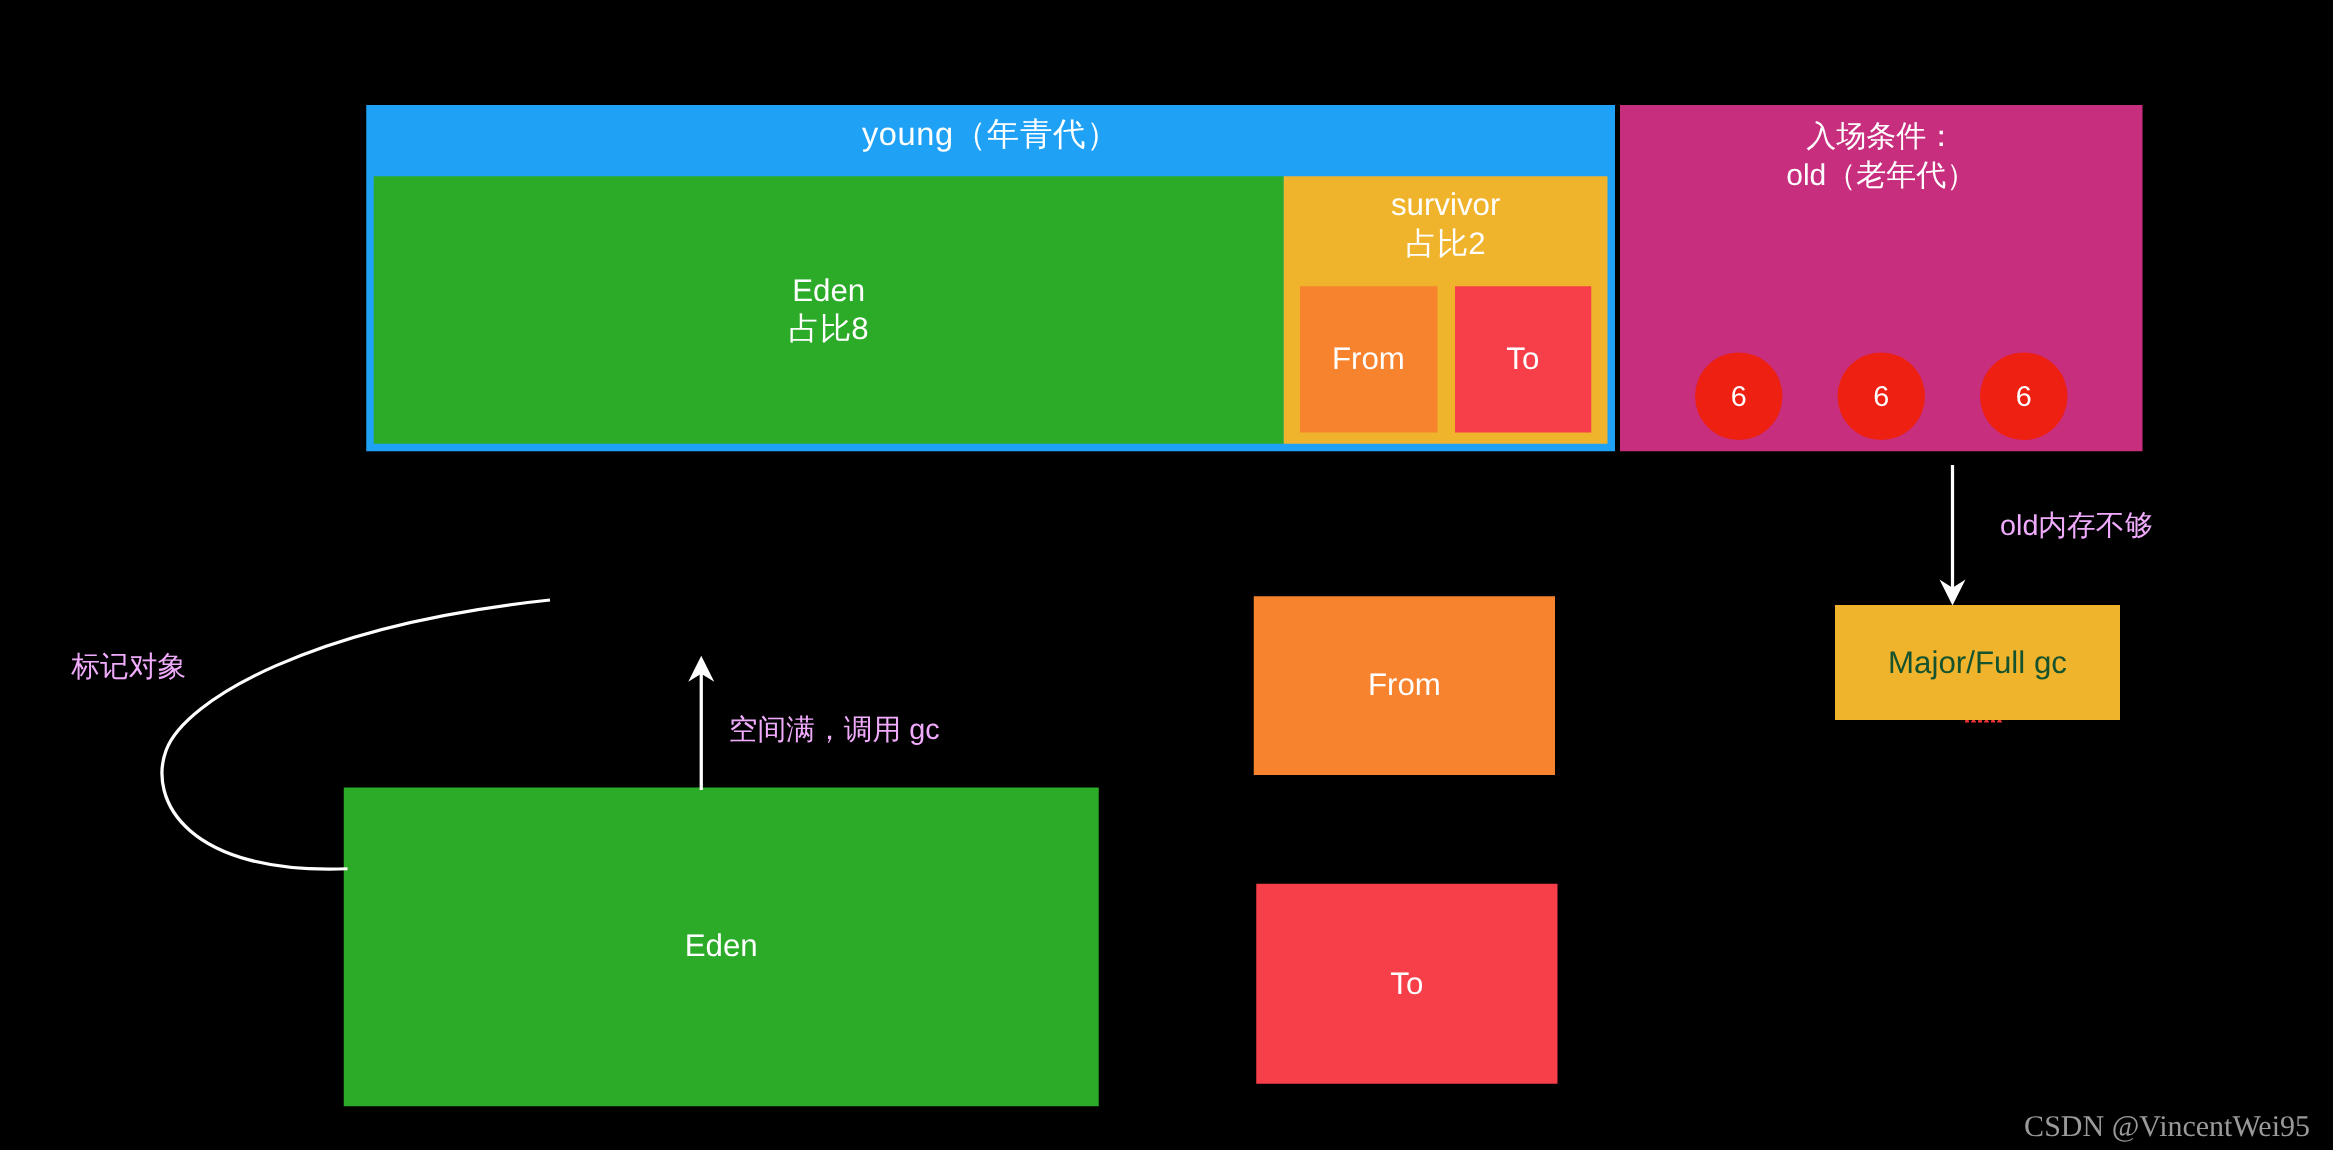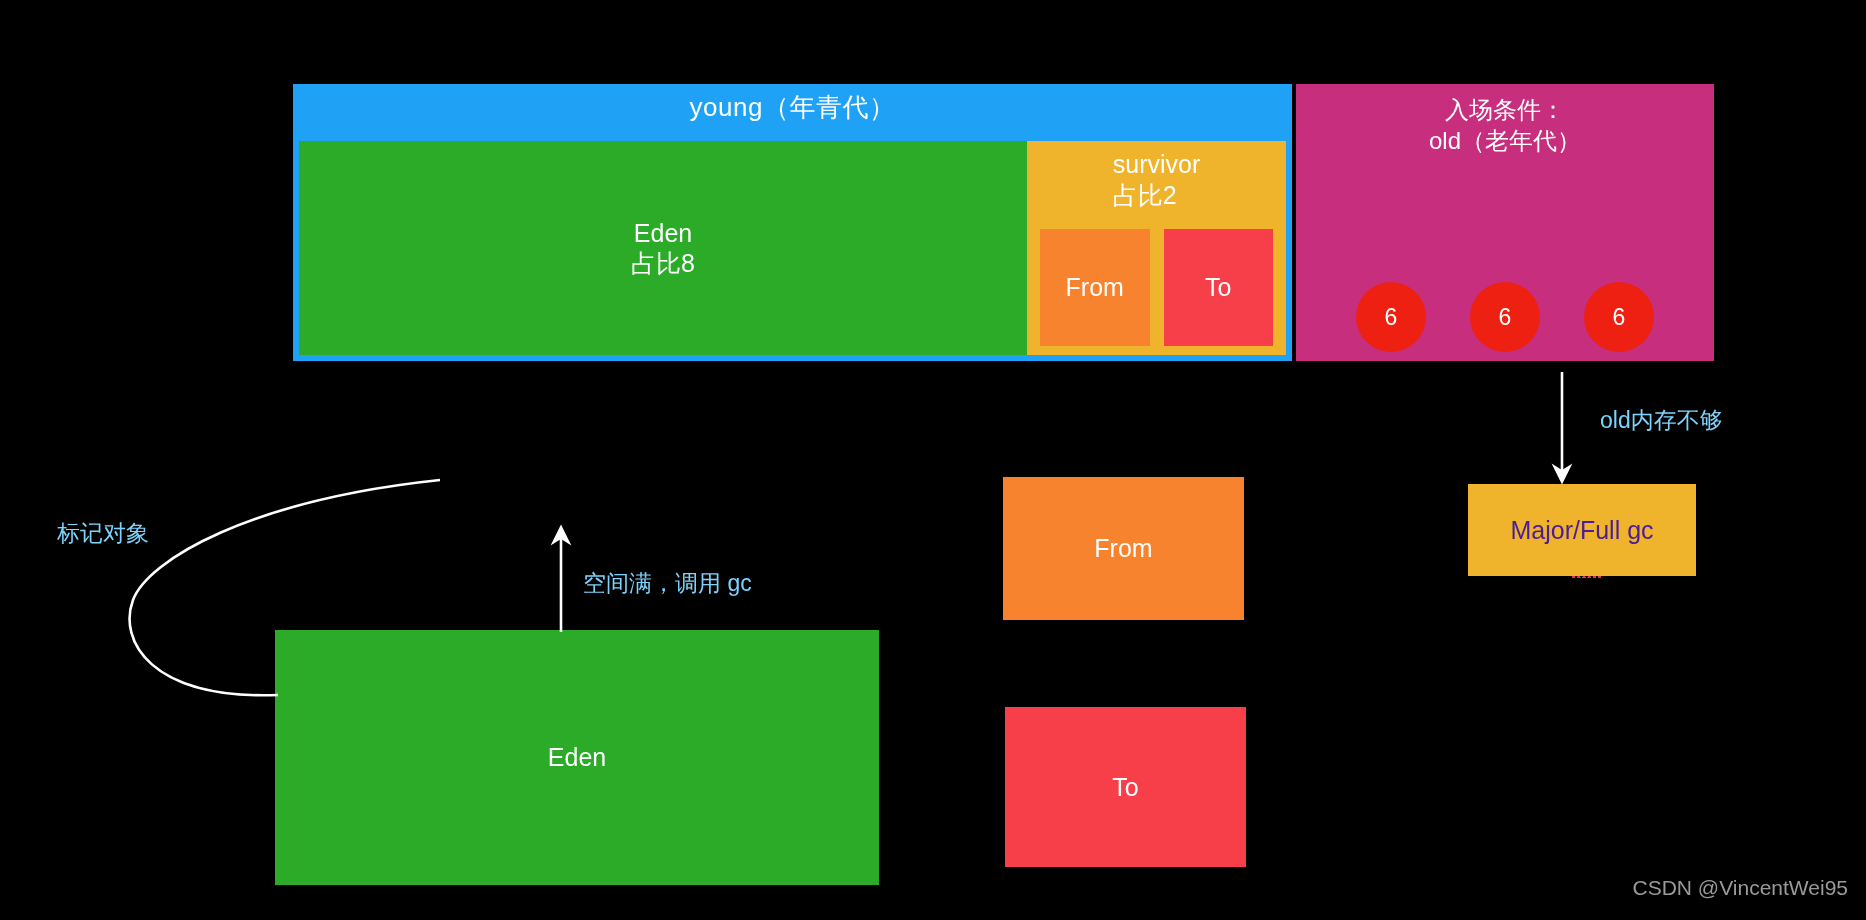--- a/index.html
+++ b/index.html
@@ -56,20 +56,21 @@
     background: #F0B32C;
     position: relative;
     display: flex;
     flex-direction: column;
     align-items: center;
   }
   .survivor-title {
     margin-top: 8px;
     color: #ffffff;
     font-size: 25px;
+    text-align: center;
     line-height: 1.22;
   }
   .survivor-children {
     position: absolute;
     left: 13px; right: 13px; top: 88px; bottom: 9px;
     display: flex;
     gap: 14px;
   }
   .sv-from {
     flex: 1 1 50%;
@@ -139,52 +140,53 @@
   .to-bottom {
     left: 1005px; top: 707px; width: 241px; height: 160px;
     background: #F73F4A;
     color: #ffffff;
     display: flex; align-items: center; justify-content: center;
     font-size: 25px;
   }
   .major-gc {
     left: 1468px; top: 484px; width: 228px; height: 92px;
     background: #F0B32C;
-    color: #4c1d95;
+    color: #14532d;
     display: flex; align-items: center; justify-content: center;
     font-size: 25px;
     position: absolute;
   }
   .major-gc-label { position: relative; }
   .squiggle {
     position: absolute;
     left: 103px; bottom: -2px; width: 32px; height: 5px;
     background-image:
       radial-gradient(circle at 2.6px 4.6px, #e33 1.6px, transparent 1.9px),
       radial-gradient(circle at 7.8px 4.6px, #e33 1.6px, transparent 1.9px),
       radial-gradient(circle at 13px 4.6px, #e33 1.6px, transparent 1.9px),
       radial-gradient(circle at 18.2px 4.6px, #e33 1.6px, transparent 1.9px),
       radial-gradient(circle at 23.4px 4.6px, #e33 1.6px, transparent 1.9px),
       radial-gradient(circle at 28.6px 4.6px, #e33 1.6px, transparent 1.9px);
   }
 
   
   .label {
-    color: #7dd3fc;
+    color: #f0abfc;
     font-size: 23px;
     white-space: nowrap;
   }
   .lbl-mark { left: 57px; top: 518px; }
   .lbl-space-full { left: 583px; top: 568px; }
   .lbl-old-mem { left: 1600px; top: 405px; }
 
   .watermark {
-    right: 18px; bottom: 20px;
+    right: 18px; bottom: 4px;
     color: #9a9a9a;
-    font-size: 21px;
+    font-size: 24px;
+    font-family: Liberation Serif, serif;
   }
 
   svg.overlay {
     position: absolute;
     left: 0; top: 0;
     width: 1866px; height: 920px;
     pointer-events: none;
   }
 </style>
 </head>

